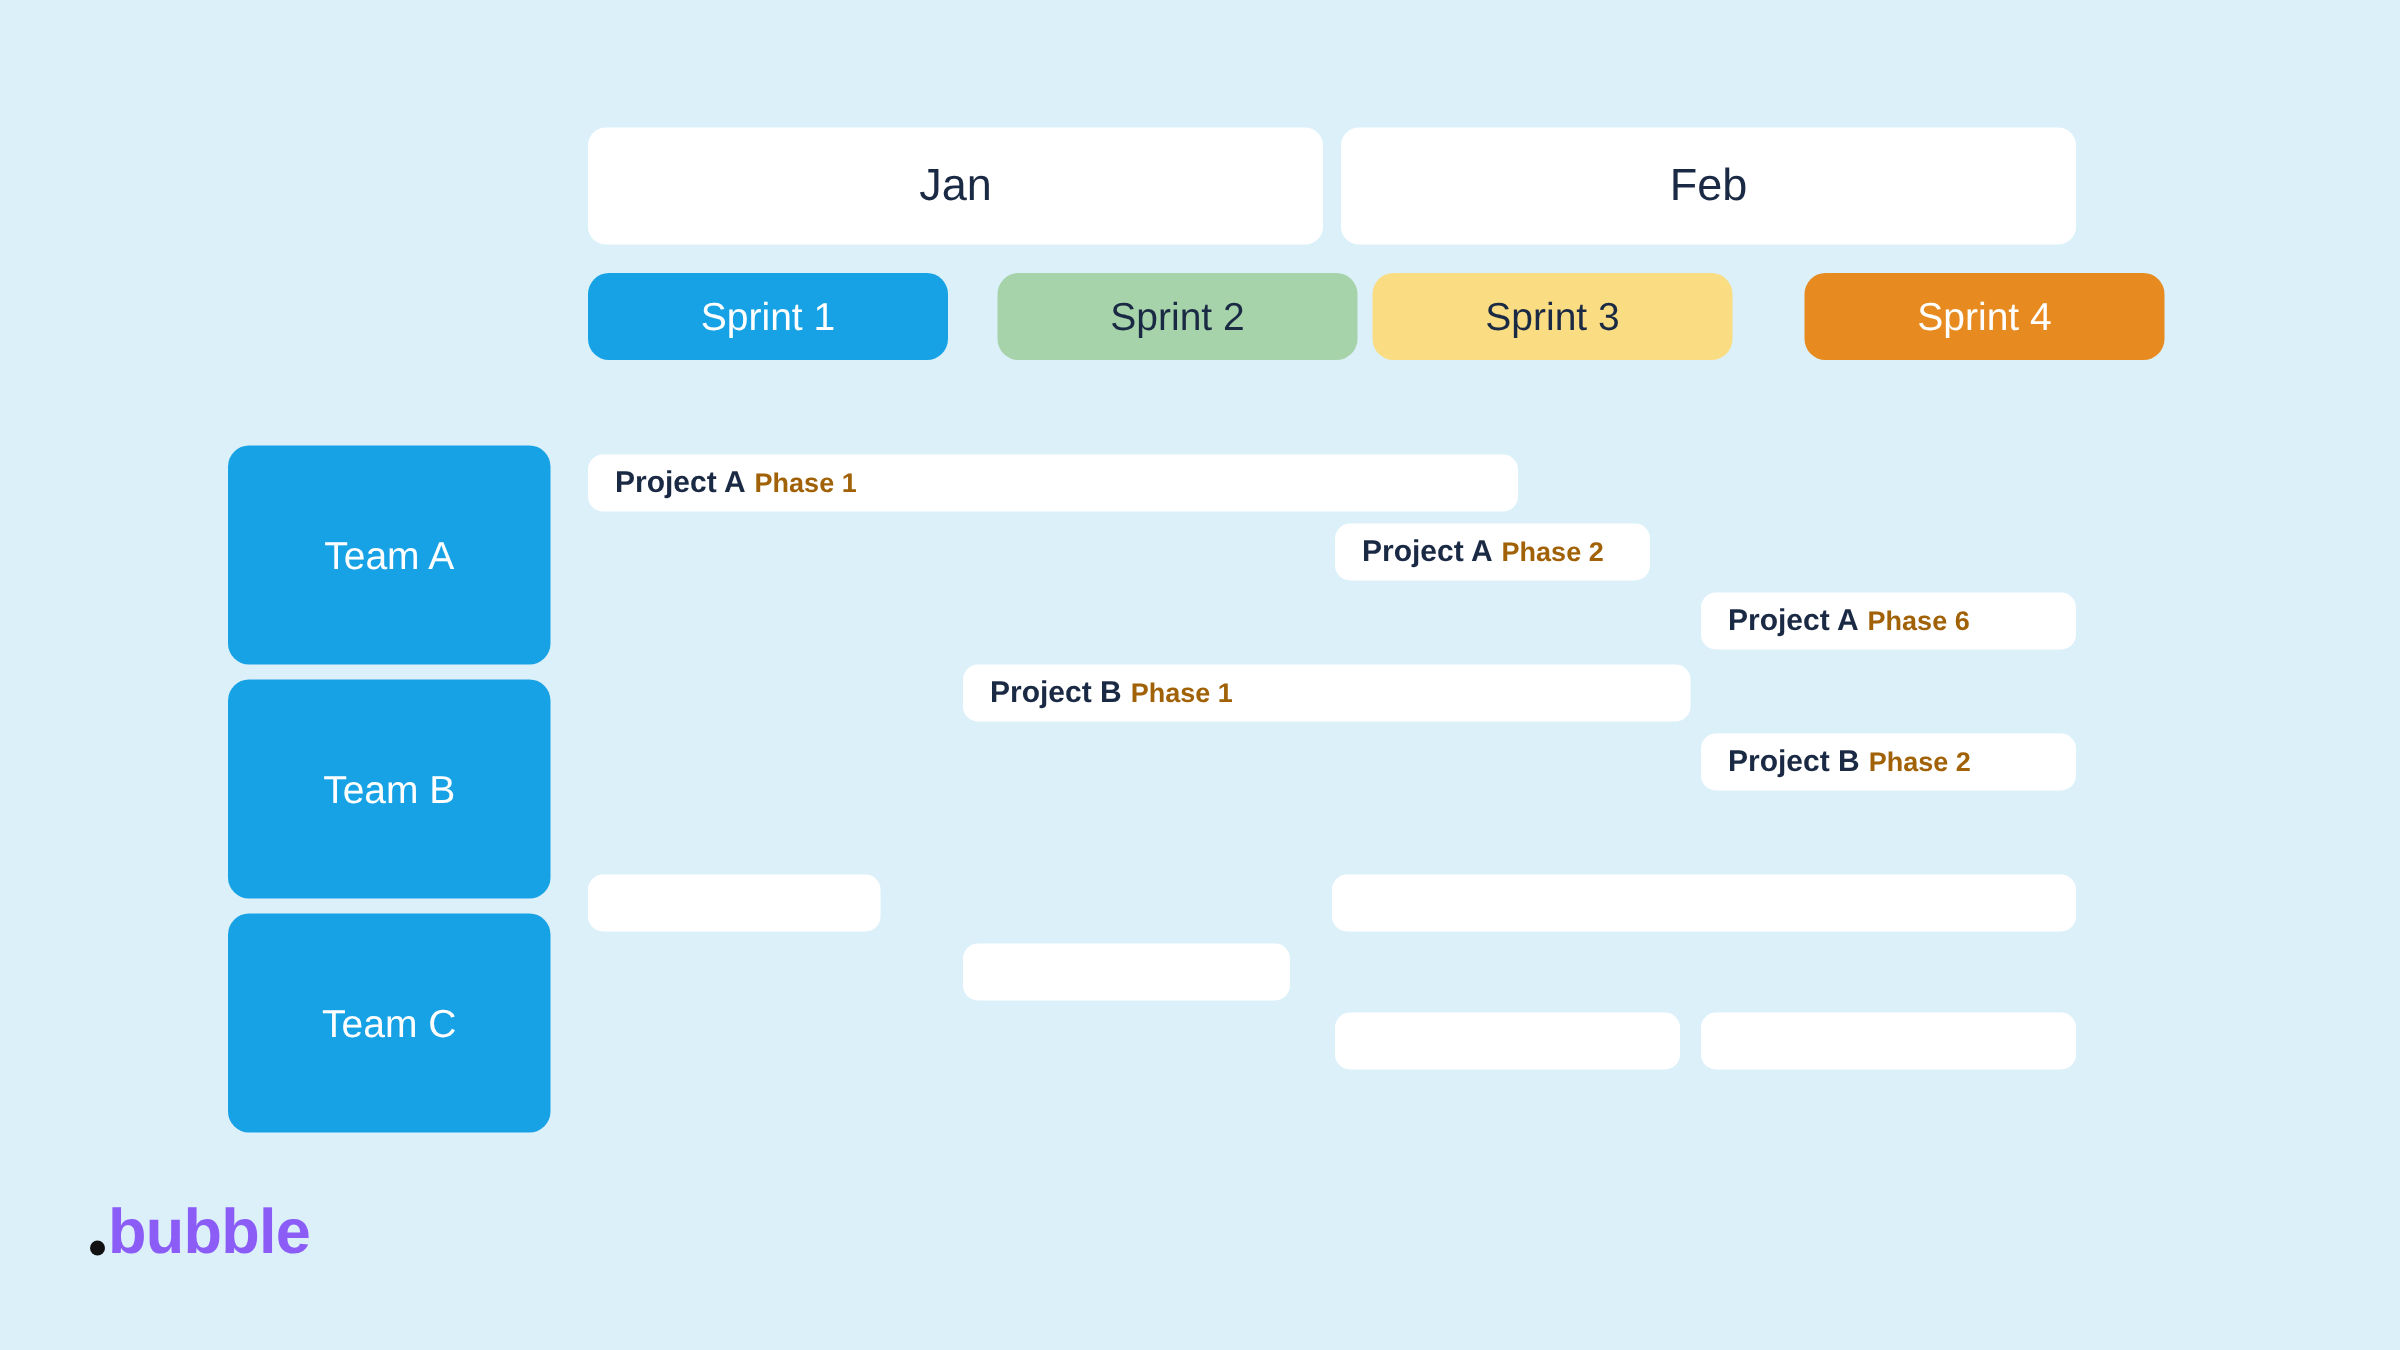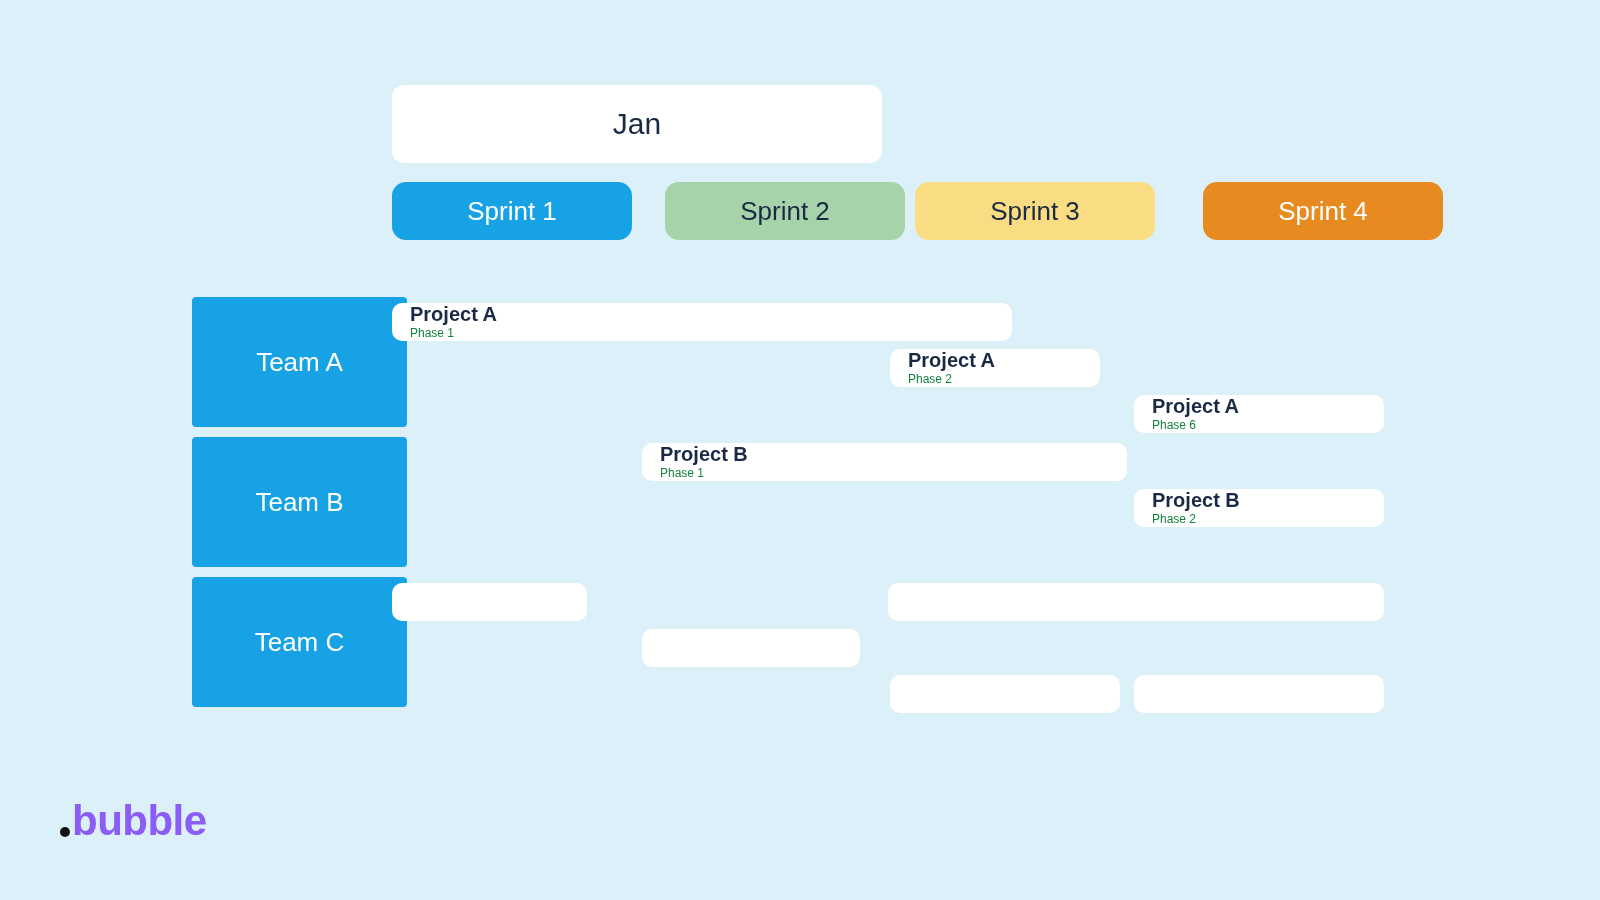--- a/index.html
+++ b/index.html
@@ -59,50 +59,49 @@
     .teams-col {
       position: absolute;
       left: 152px;
       top: 297px;
       display: flex;
       flex-direction: column;
       gap: 10px;
     }
     .team-cell {
       width: 215px;
-      height: 130px;
+      height: 146px;
       background: #17a2e6;
       color: #fff;
-      border-radius: 4px;
+      border-radius: 14px;
       display: flex;
       align-items: center;
       justify-content: center;
       font-size: 26px;
-      margin-left: 40px;
     }
 
     .bars-area {
       position: absolute;
       left: 392px;
       top: 297px;
     }
     .bar {
       position: absolute;
       height: 38px;
       background: #fff;
       border-radius: 10px;
       display: flex;
+      align-items: center;
       padding-left: 18px;
       font-size: 20px;
       color: #1b2a44;
       white-space: nowrap;
-      flex-direction: column;
     }
     .bar .proj { font-weight: 600; margin-right: 6px; }
-    .bar .phase { font-weight: 400; font-size: 12px; color: #15803d; }
+    .bar .phase { font-weight: 700; font-size: 18px; color: #a16207; }
 
     .logo {
       position: absolute;
       left: 60px;
       bottom: 55px;
       display: flex;
       align-items: baseline;
       color: #8b5cf6;
       font-weight: 700;
       font-size: 42px;
@@ -118,20 +117,21 @@
       margin-bottom: 8px;
     }
   </style>
 </head>
 <body>
 
 <div class="chart-area">
 
   <div class="months-row">
     <div class="month-cell">Jan</div>
+    <div class="month-cell">Feb</div>
   </div>
 
   <div class="sprints-row">
     <div class="sprint-cell sprint-1">Sprint 1</div>
     <div class="sprint-cell sprint-2">Sprint 2</div>
     <div class="sprint-cell sprint-3">Sprint 3</div>
     <div class="sprint-cell sprint-4">Sprint 4</div>
   </div>
 
   <div class="teams-col">

